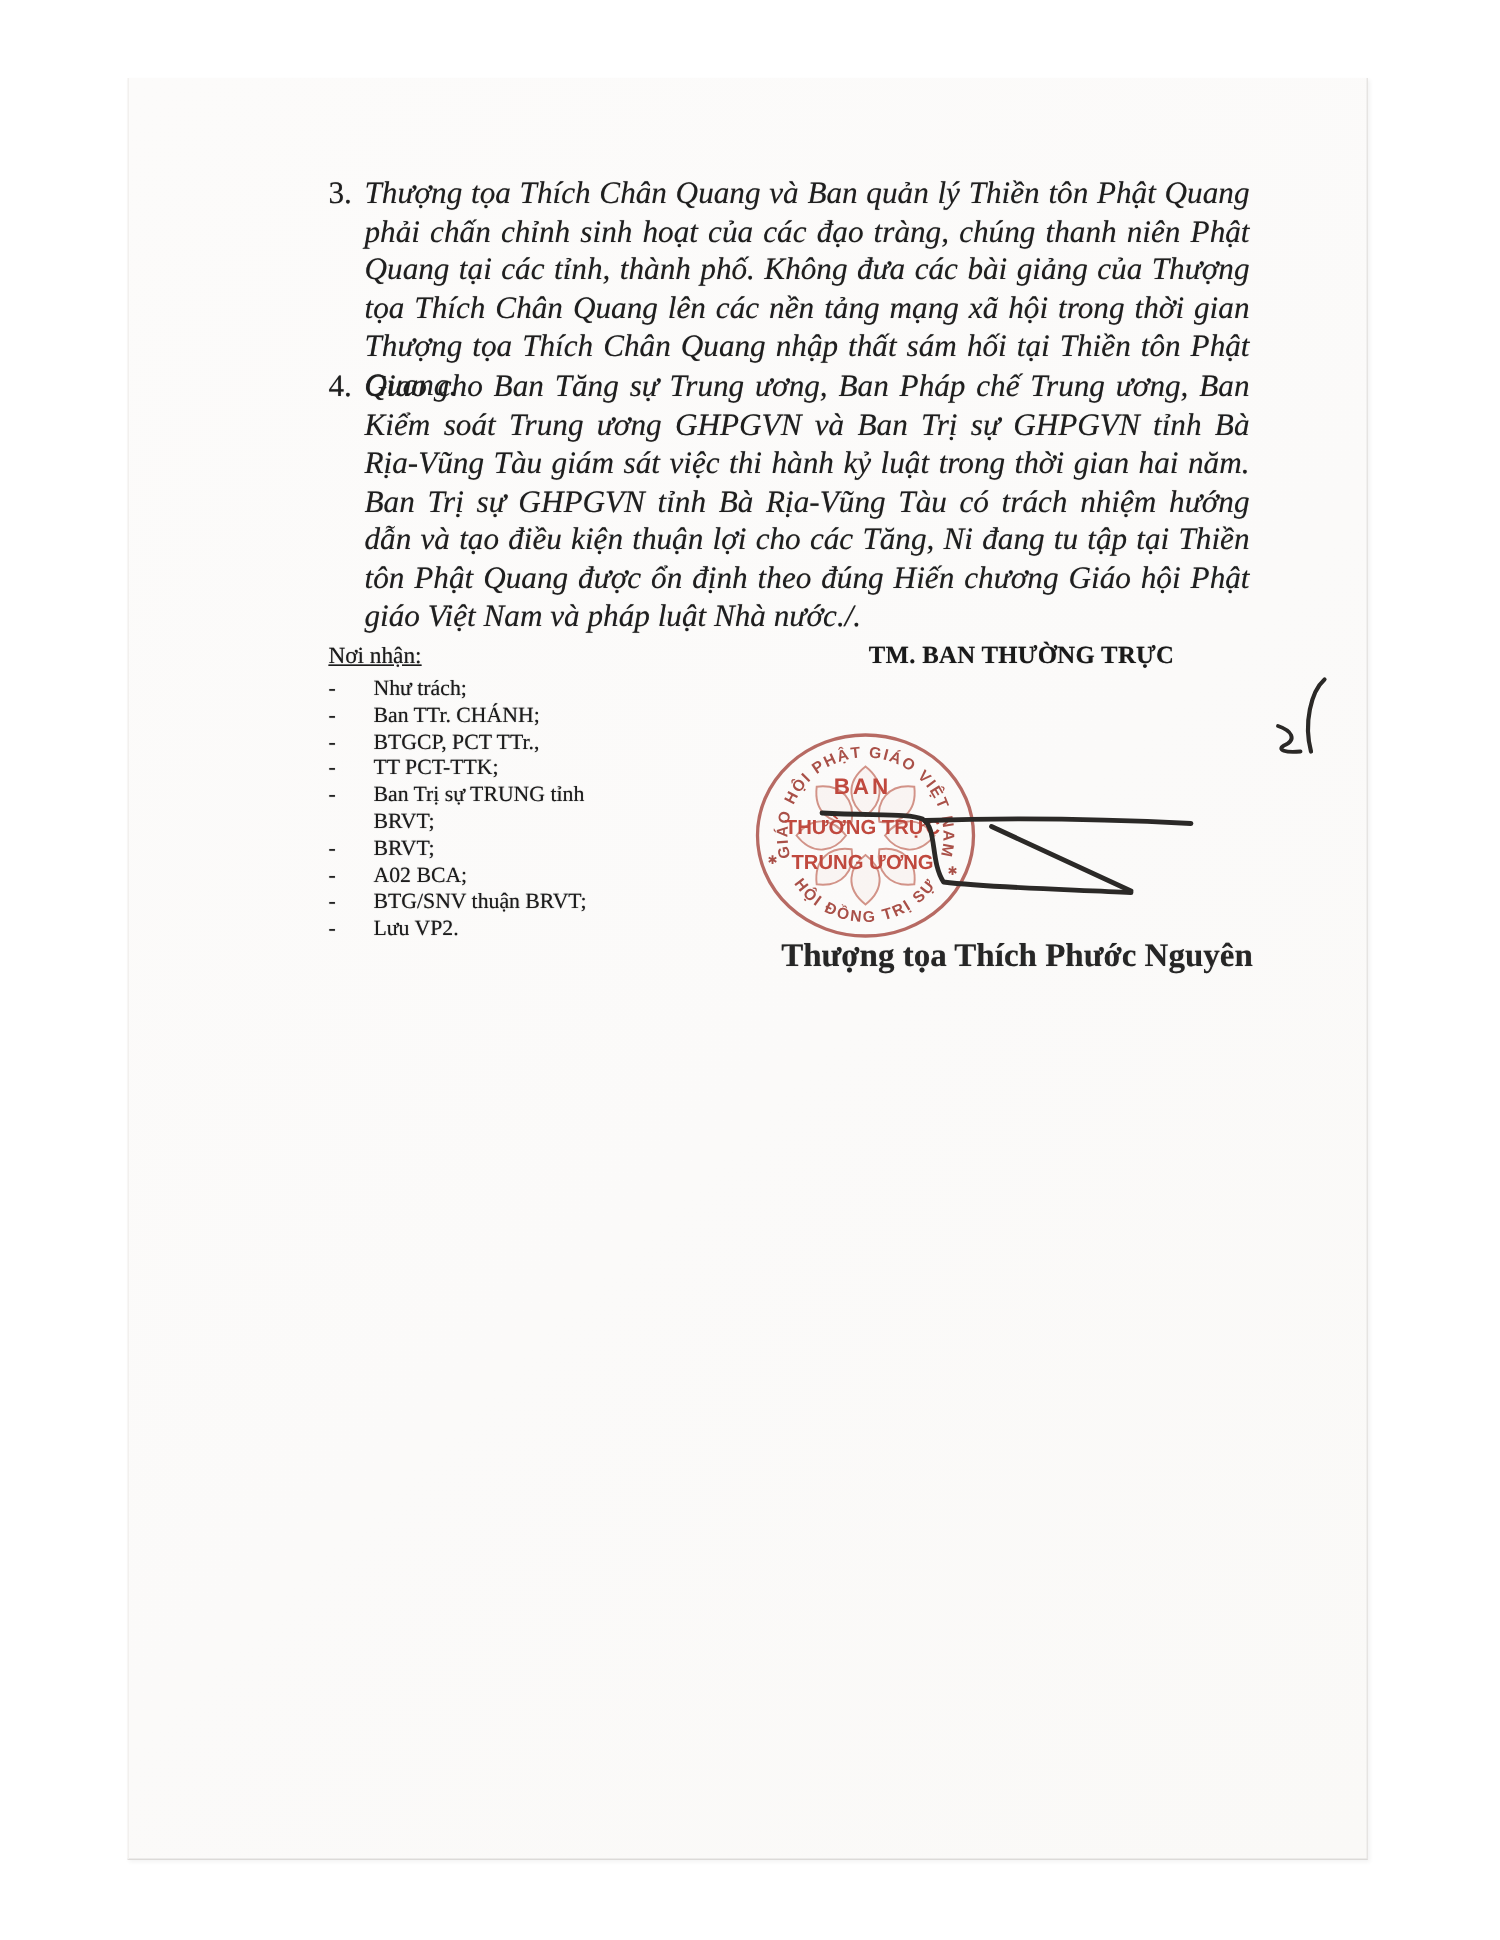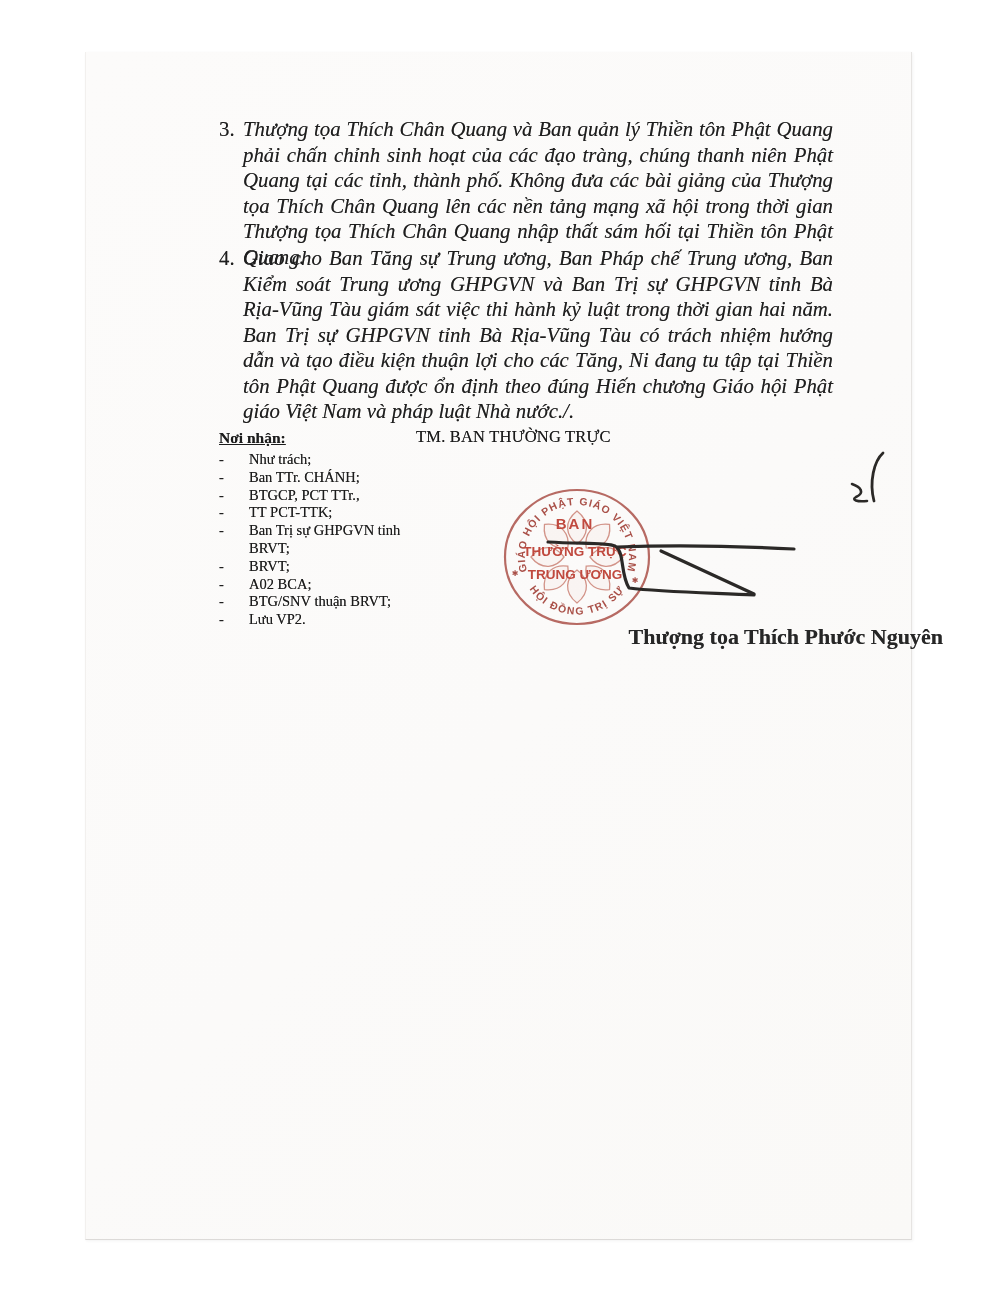--- a/index.html
+++ b/index.html
@@ -11,30 +11,30 @@
          border-right:1px solid #e6e4e2;border-bottom:1px solid #dcdad8;border-left:1px solid #f2f0ee;
          box-shadow:1px 1px 3px rgba(0,0,0,0.05);}
   .para{position:absolute;display:flex;color:#1e1e1e;font-size:20.8px;line-height:25.5px;
         text-shadow:0 0 0.5px rgba(30,30,30,0.55);}
   .para .num{width:24px;flex:0 0 24px;}
   .para .ptext{width:590px;text-align:justify;text-justify:inter-word;font-style:italic;}
   .p3{left:133px;top:64px;}
   .p4{left:133px;top:193px;}
 
   .recipients{position:absolute;left:133px;top:376px;width:250px;color:#1c1c1c;}
-  .rtitle{font-size:15.5px;font-weight:bold;text-decoration:underline;line-height:20px;margin-bottom:3px;
+  .rtitle{font-size:15.5px;font-weight:normal;text-decoration:underline;line-height:20px;margin-bottom:3px;
           text-shadow:0 0 0.5px rgba(20,20,20,0.6);}
   .rrow{display:flex;font-size:14.5px;line-height:17.8px;text-shadow:0 0 0.6px rgba(20,20,20,0.65);}
   .rrow .dash{width:30px;flex:0 0 30px;}
   .rrow .rtext{width:178px;}
 
-  .sigblock{position:absolute;left:330px;top:376px;width:530px;color:#1a1a1a;
-            font-weight:normal;font-size:16.5px;line-height:18.6px;letter-spacing:0.2px;
+  .sigblock{position:absolute;left:330px;top:376px;width:530px;text-align:center;color:#1a1a1a;
+            font-weight:bold;font-size:16.5px;line-height:18.6px;letter-spacing:0.2px;
             text-shadow:0 0 0.5px rgba(20,20,20,0.6);}
-  .signame{position:absolute;left:327px;top:571px;width:530px;text-align:right;color:#262626;
+  .signame{position:absolute;left:327px;top:571px;width:530px;text-align:center;color:#262626;
            font-weight:bold;font-size:22px;line-height:27px;text-shadow:0 0 0.5px rgba(30,30,30,0.5);}
 
   .overlay{position:absolute;left:0;top:0;width:825px;height:1187px;pointer-events:none;}
   .stampfont{font-family:"Liberation Sans","DejaVu Sans",sans-serif;font-weight:bold;}
 </style>
 </head>
 <body>
 
 <div class="viewport">
   <div class="paper">
@@ -62,21 +62,21 @@
       <div class="rrow">
         <span class="dash">-</span>
         <span class="rtext">BTGCP, PCT TTr.,</span>
       </div>
       <div class="rrow">
         <span class="dash">-</span>
         <span class="rtext">TT PCT-TTK;</span>
       </div>
       <div class="rrow">
         <span class="dash">-</span>
-        <span class="rtext">Ban Trị sự GHPGVN tỉnh BRVT;</span>
+        <span class="rtext">Ban Trị sự TRUNG tỉnh BRVT;</span>
       </div>
       <div class="rrow">
         <span class="dash">-</span>
         <span class="rtext">BRVT;</span>
       </div>
       <div class="rrow">
         <span class="dash">-</span>
         <span class="rtext">A02 BCA;</span>
       </div>
       <div class="rrow">

